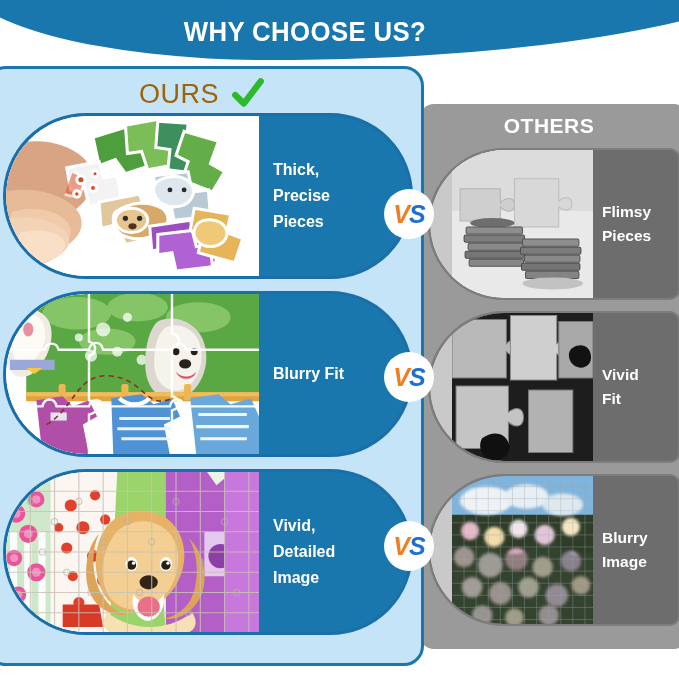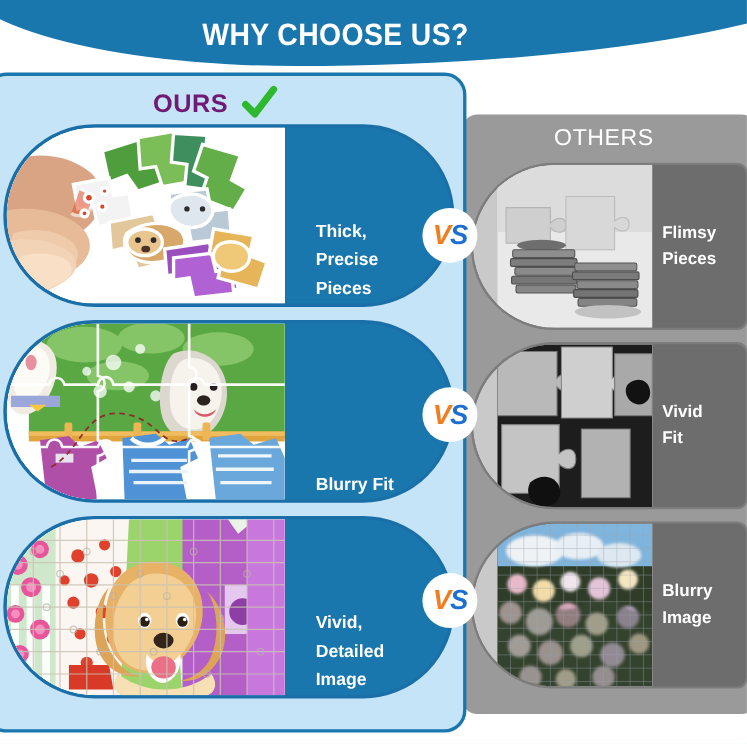--- a/index.html
+++ b/index.html
@@ -36,21 +36,21 @@
     position: absolute; left: 420px; top: 104px;
     width: 268px; height: 545px;
     background: #9a9a9a;
     border-radius: 14px;
   }
   .others-title {
     position: absolute; left: 0; right: 10px; top: 10px;
     text-align: center;
     color: #ffffff;
     font-size: 21px;
-    font-weight: normal;
+    font-weight: bold;
     letter-spacing: 0.5px;
   }
   .others-rows { position: absolute; left: 8px; top: 44px; width: 252px; }
   .o-card {
     position: relative;
     height: 152px;
     margin-bottom: 11px;
     background: #6d6d6d;
     border-radius: 76px 10px 10px 76px;
     border: 2px solid #7d7d7d;
@@ -82,34 +82,33 @@
     position: absolute; left: -14px; top: 66px;
     width: 438px; height: 600px;
     background: #c5e4f7;
     border: 3px solid #1a77ad;
     border-radius: 20px;
   }
   .ours-head {
     position: absolute; left: 150px; top: 8px;
     display: flex; align-items: center; gap: 12px;
   }
-  .ours-title { color: #701a75; font-size: 23px; font-weight: bold; letter-spacing: 0.5px; }
+  .ours-title { color: #a16207; font-size: 27px; font-weight: normal; letter-spacing: 0.5px; }
   .check { width: 34px; height: 34px; display:block; }
 
   .ours-rows { position: absolute; left: 14px; top: 44px; width: 410px; }
   .u-card {
     position: relative;
     height: 166px;
     margin-bottom: 12px;
     background: #1a77ad;
     border: 3px solid #1a6fa8;
     border-radius: 86px 86px 86px 86px;
-    display: flex; align-items: flex-end;
+    display: flex; align-items: center;
     overflow: hidden;
-    gap: 14px;
   }
   .u-card .u-pic {
     width: 253px; height: 100%;
     border-radius: 82px 0 0 82px;
     overflow: hidden; position: relative;
     background: #ffffff;
     flex: none;
   }
   .u-label {
     flex: 1;

